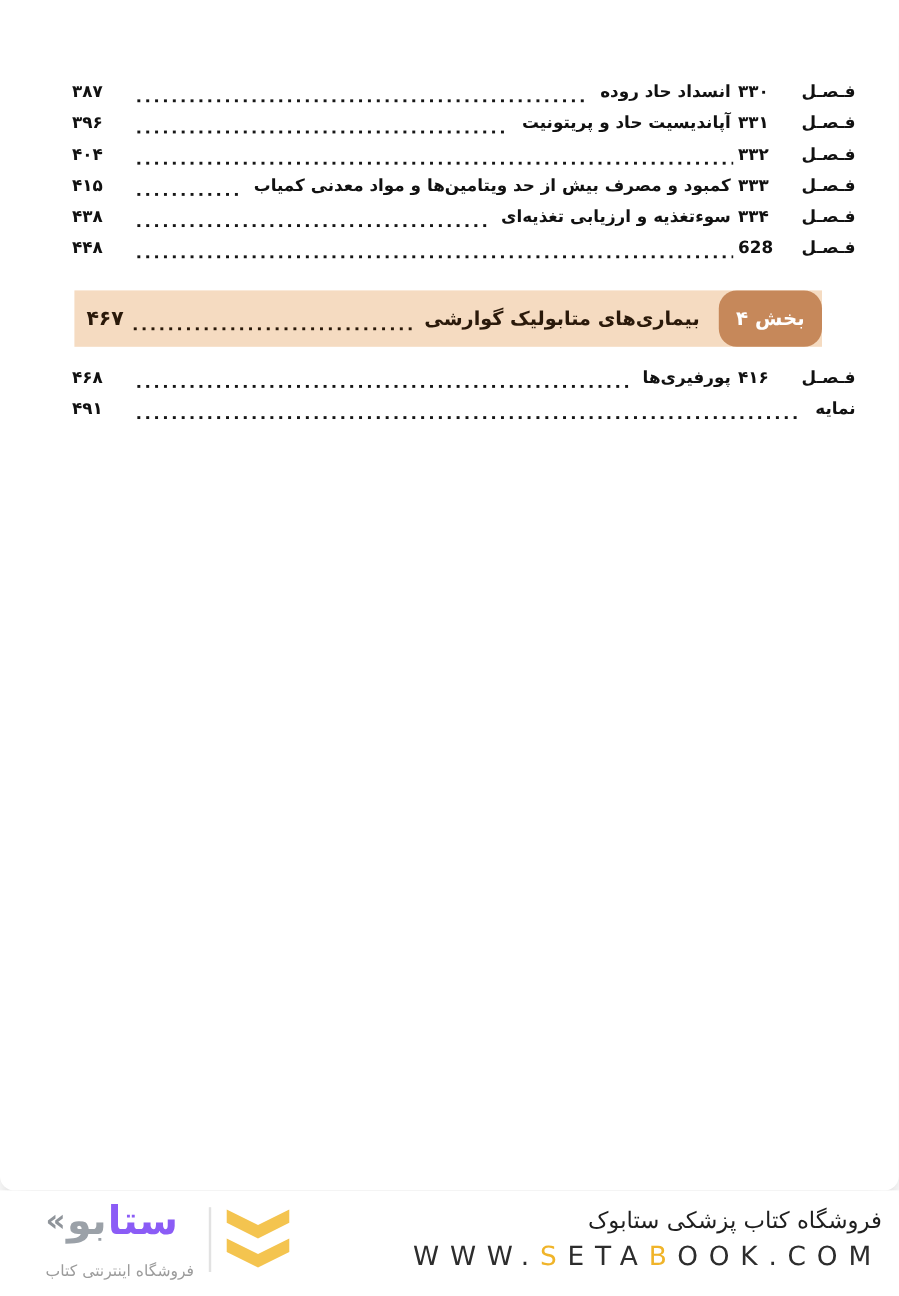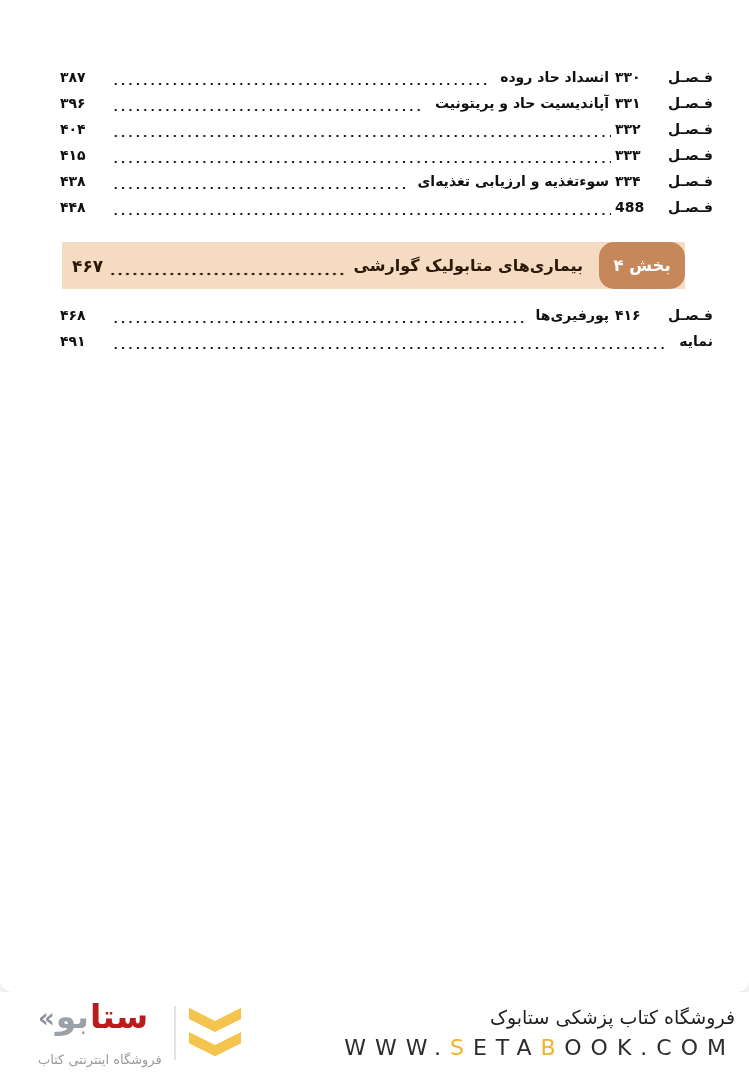--- a/index.html
+++ b/index.html
@@ -39,21 +39,21 @@
   .footer { position:absolute; left:0; bottom:0; width:749px; height:88px;
             display:flex; align-items:center; justify-content:space-between;
             padding:0 14px 6px 38px; background:#ffffff; }
 
   .logo { display:flex; align-items:center; gap:12px; }
   .logo-textcol { text-align:center; }
   .wordmark { display:flex; align-items:flex-end; gap:1px; font-weight:bold;
               font-size:33px; line-height:1; }
   .wm-mark { color:#8F949A; font-size:26px; padding-bottom:2px; }
   .wm-gray { color:#9BA1A8; }
-  .wm-gold { color:#b91c1c; }
+  .wm-gold { color:#8b5cf6; }
   .logo-caption { direction:rtl; font-size:13px; color:#9B9B9B; margin-top:19px; }
   .logo-divider { width:2px; height:54px; background:#E2E2E2; }
 
   .footer-right { text-align:right; }
   .store-title { direction:rtl; font-size:19px; color:#1F1F1F; }
   .site-url { margin-top:7px; font-size:22px; font-weight:normal;
               letter-spacing:9px; color:#2D2D2D; white-space:nowrap; }
   .u-gold { color:#F0B429; }
 </style>
 </head>
@@ -89,38 +89,39 @@
       </span>
       <span class="leader"></span>
       <span class="row-page">۴۰۴</span>
     </div>
 
     <div class="toc-row">
       <span class="chap">
         <span>فـصـل</span>
         <span>۳۳۳</span>
       </span>
+      <span class="row-title">کمبود و مصرف بیش از حد ویتامین‌ها و مواد معدنی کمیاب</span>
       <span class="leader"></span>
       <span class="row-page">۴۱۵</span>
     </div>
 
     <div class="toc-row">
       <span class="chap">
         <span>فـصـل</span>
         <span>۳۳۴</span>
       </span>
       <span class="row-title">سوءتغذیه و ارزیابی تغذیه‌ای</span>
       <span class="leader"></span>
       <span class="row-page">۴۳۸</span>
     </div>
 
     <div class="toc-row">
       <span class="chap">
         <span>فـصـل</span>
-        <span>488</span>
+        <span>628</span>
       </span>
       <span class="leader"></span>
       <span class="row-page">۴۴۸</span>
     </div>
 
     <div class="band">
       <span class="band-box">بخش ۴</span>
       <span class="band-title">بیماری‌های متابولیک گوارشی</span>
       <span class="leader"></span>
       <span class="band-page">۴۶۷</span>

